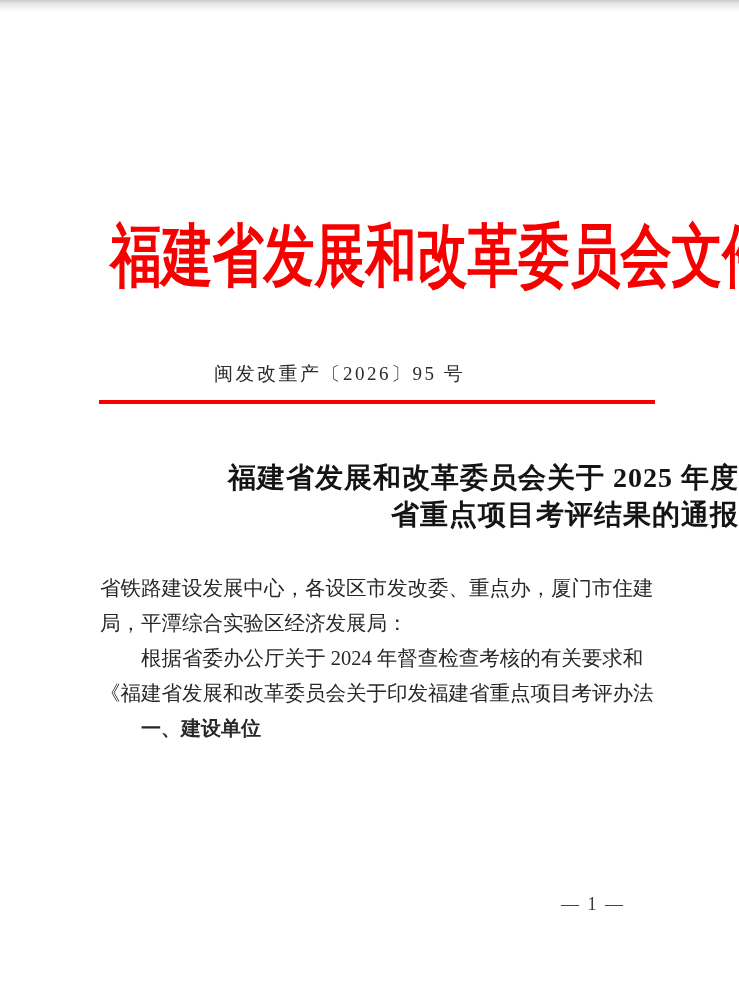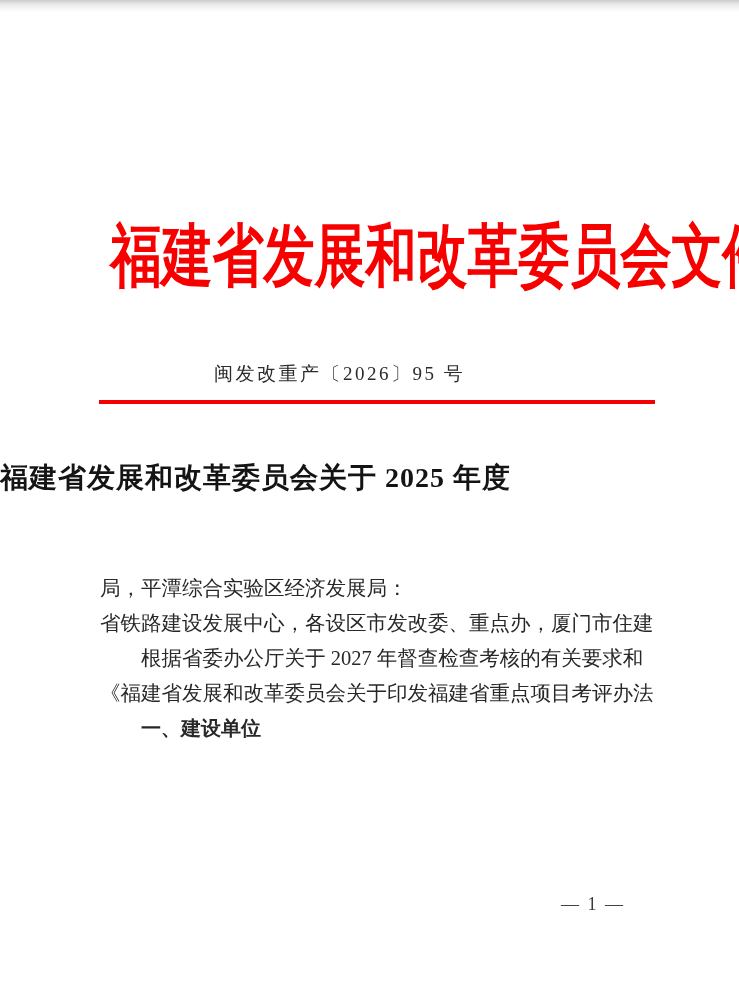--- a/index.html
+++ b/index.html
@@ -55,21 +55,21 @@
     left: 99px;
     top: 400px;
     width: 556px;
     height: 4px;
     background: #f40000;
   }
   
   .doc-title {
     position: absolute;
     top: 459px; left: 0; right: 0;
-    text-align: left;
+    text-align: right;
     font-weight: 700;
     font-size: 28px;
     line-height: 37px;
     letter-spacing: 1px;
     color: #141414;
   }
   
   .body-text {
     position: absolute;
     left: 100px;
@@ -110,25 +110,26 @@
   <div class="agency-title">
     <span class="stretch">福建省发展和改革委员会文件</span>
   </div>
 
   <div class="doc-number">闽发改重产〔2026〕95 号</div>
 
   <div class="red-rule"></div>
 
   <div class="doc-title">
     <div>福建省发展和改革委员会关于 2025 年度</div>
+    <div>省重点项目考评结果的通报</div>
   </div>
 
   <div class="body-text">
+    <div class="line">省铁路建设发展中心，各设区市发改委、重点办，厦门市住建</div>
     <div class="line">局，平潭综合实验区经济发展局：</div>
-    <div class="line">省铁路建设发展中心，各设区市发改委、重点办，厦门市住建</div>
-    <div class="line indent">根据省委办公厅关于 2027 年督查检查考核的有关要求和</div>
+    <div class="line indent">根据省委办公厅关于 2024 年督查检查考核的有关要求和</div>
     <div class="line">《福建省发展和改革委员会关于印发福建省重点项目考评办法</div>
     <div class="line indent hd">一、建设单位</div>
   </div>
 
   <div class="page-number">— 1 —</div>
 
 </div>
 
 </body></html>

